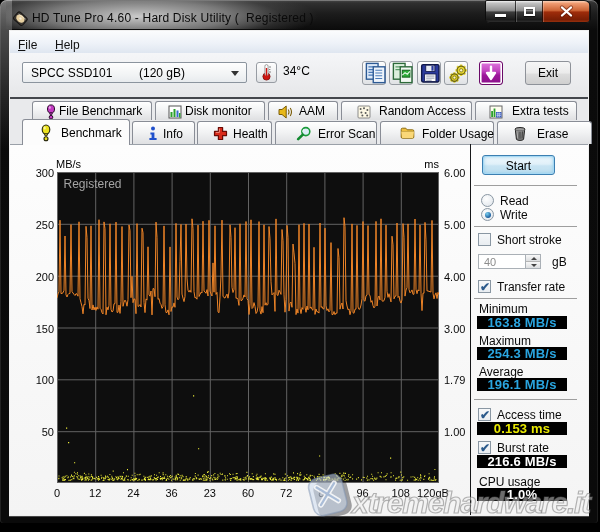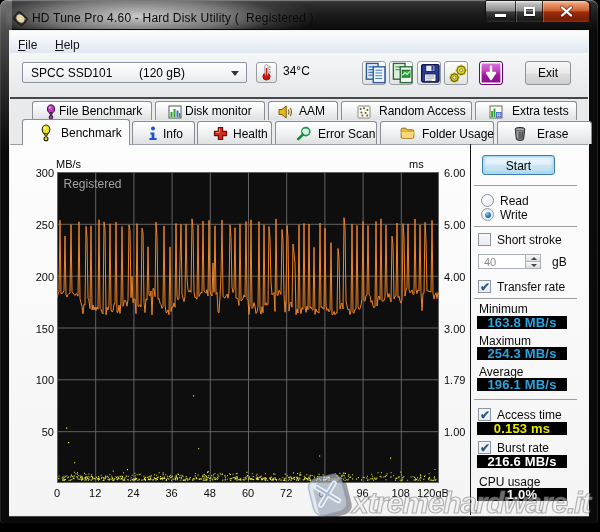--- a/index.html
+++ b/index.html
@@ -254,38 +254,38 @@
         <ellipse cx="7" cy="3.2" rx="5" ry="1.7" fill="#9a9a9a" stroke="#222" stroke-width="1"></ellipse>
         <path d="M2.4 4.2 L3.4 13 q0 1.4 3.6 1.4 q3.6 0 3.6-1.4 L11.6 4.2" fill="#888" stroke="#222" stroke-width="1"></path>
         <path d="M4.6 5.5 L5 12.6 M7 5.8 V12.8 M9.4 5.5 L9 12.6" stroke="#3a3a3a" stroke-width="1"></path>
         <path d="M4.2 5.2 L4.7 12.4" stroke="#c8c8c8" stroke-width=".8"></path>
       </svg>
   <span class="tx" style="left:39px;top:5px">Erase</span>
     </div>
  <div id="page"></div>
  <div id="vdiv"></div>
  <div class="abs" style="left:56px;top:158px;font-size:11px;z-index:3">MB/s</div>
- <div class="abs" style="left:409px;top:158px;width:30px;text-align:left;font-size:11px;z-index:3">ms</div>
+ <div class="abs" style="left:409px;top:158px;width:30px;text-align:right;font-size:11px;z-index:3">ms</div>
  <div class="ylab" style="left:28px;top:167px">300</div>
  <div class="ylab" style="left:28px;top:218.8px">250</div>
  <div class="ylab" style="left:28px;top:270.7px">200</div>
  <div class="ylab" style="left:28px;top:322.5px">150</div>
  <div class="ylab" style="left:28px;top:374.3px">100</div>
  <div class="ylab" style="left:28px;top:426.2px">50</div>
  <div class="yrlab" style="top:167px">6.00</div>
  <div class="yrlab" style="top:218.8px">5.00</div>
  <div class="yrlab" style="top:270.7px">4.00</div>
  <div class="yrlab" style="top:322.5px">3.00</div>
  <div class="yrlab" style="top:374.3px">1.79</div>
  <div class="yrlab" style="top:426.2px">1.00</div>
  <div class="xlab" style="left:42px">0</div>
  <div class="xlab" style="left:80.2px">12</div>
  <div class="xlab" style="left:118.4px">24</div>
  <div class="xlab" style="left:156.6px">36</div>
- <div class="xlab" style="left:194.8px">48</div>
+ <div class="xlab" style="left:194.8px">23</div>
  <div class="xlab" style="left:233px">60</div>
  <div class="xlab" style="left:271.2px">72</div>
  <div class="xlab" style="left:309.4px">84</div>
  <div class="xlab" style="left:347.6px">96</div>
  <div class="xlab" style="left:383.8px;width:34px">108</div>
  <div class="xlab" style="left:411px;width:44px">120gB</div>
  <div id="plot"><svg width="382" height="311" viewBox="0 0 382 311">
   <g stroke="#636363" stroke-width="1">
    <path d="M.5 0V311M38.7.5V311M76.9 0V311M115.1 0V311M153.3 0V311M191.5 0V311M229.7 0V311M267.9 0V311M306.1 0V311M344.3 0V311M381.5 0V311"></path>
    <path d="M0 .5H382M0 52.3H382M0 104.2H382M0 156H382M0 207.8H382M0 259.7H382M0 310.5H382"></path>

